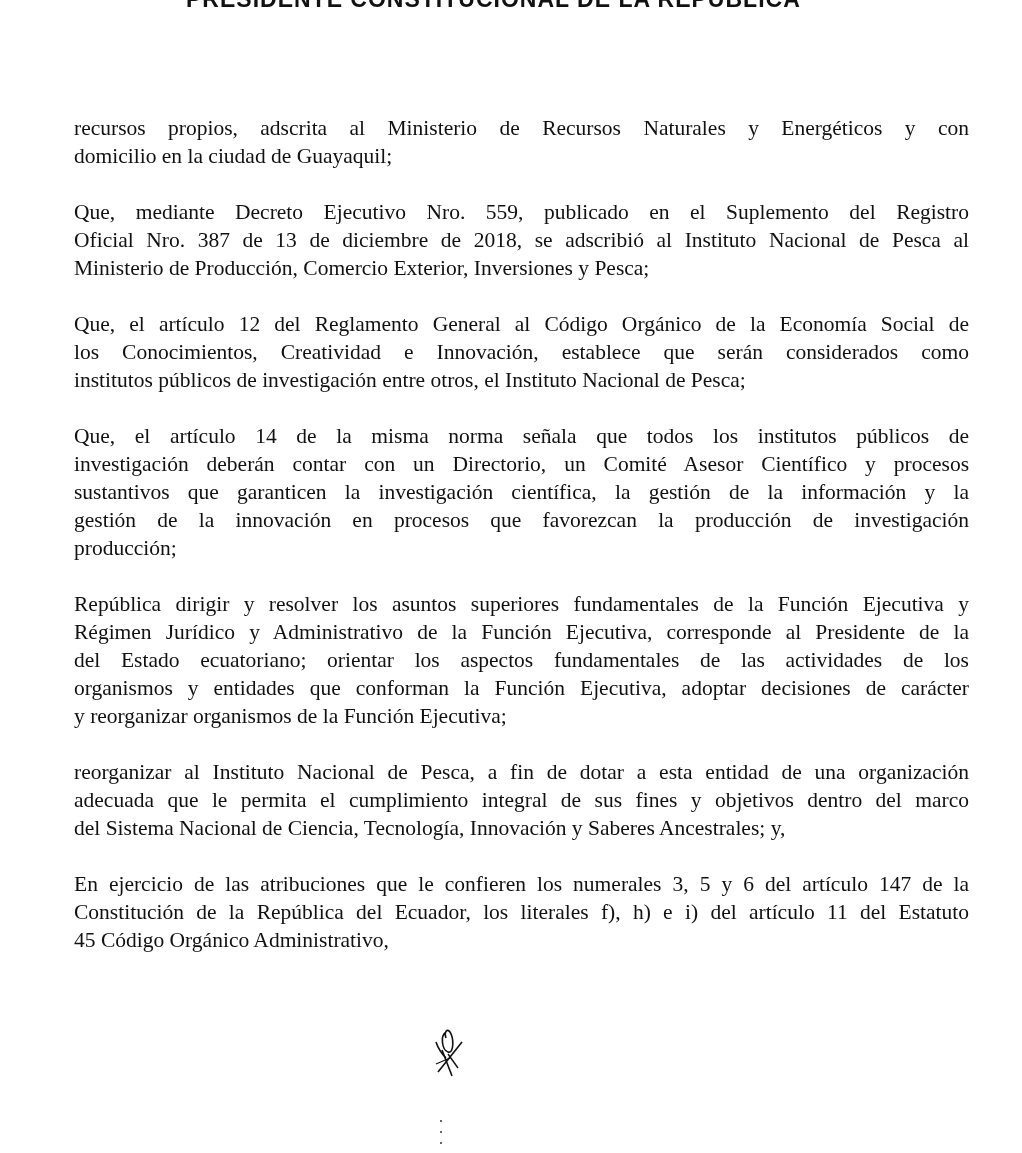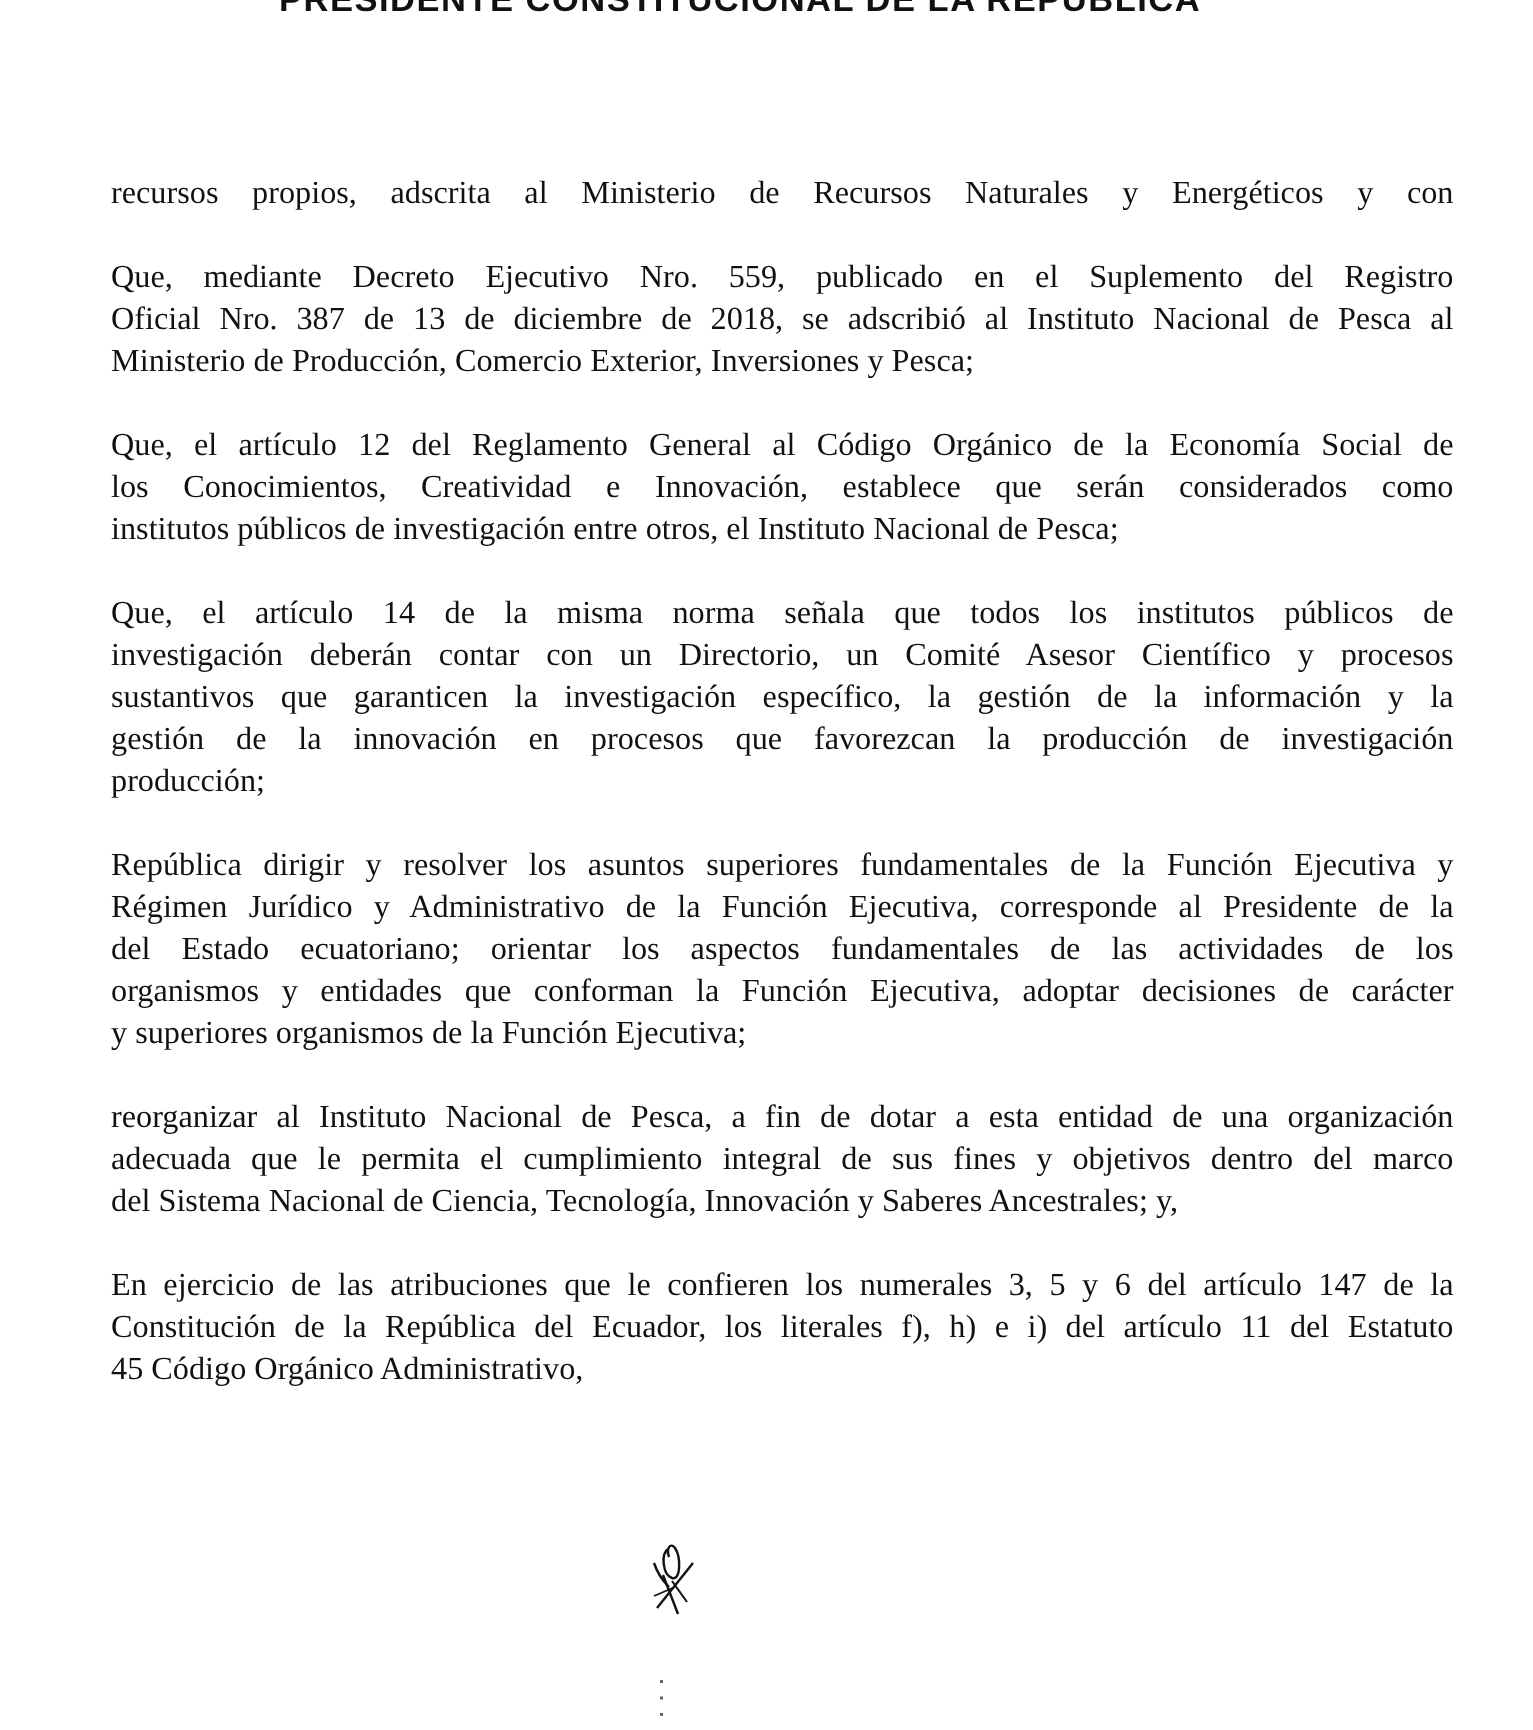--- a/index.html
+++ b/index.html
@@ -19,48 +19,49 @@
 </style>
 </head>
 <body>
 
 <div class="header">PRESIDENTE CONSTITUCIONAL DE LA REPÚBLICA</div>
 
 <div class="page">
 
   <div class="para">
     <span class="line">recursos propios, adscrita al Ministerio de Recursos Naturales y Energéticos y con</span>
+    <span class="line last">domicilio en la ciudad de Guayaquil;</span>
   </div>
 
   <div class="para">
     <span class="line">Que, mediante Decreto Ejecutivo Nro. 559, publicado en el Suplemento del Registro</span>
     <span class="line">Oficial Nro. 387 de 13 de diciembre de 2018, se adscribió al Instituto Nacional de Pesca al</span>
     <span class="line last">Ministerio de Producción, Comercio Exterior, Inversiones y Pesca;</span>
   </div>
 
   <div class="para">
     <span class="line">Que, el artículo 12 del Reglamento General al Código Orgánico de la Economía Social de</span>
     <span class="line">los Conocimientos, Creatividad e Innovación, establece que serán considerados como</span>
     <span class="line last">institutos públicos de investigación entre otros, el Instituto Nacional de Pesca;</span>
   </div>
 
   <div class="para">
     <span class="line">Que, el artículo 14 de la misma norma señala que todos los institutos públicos de</span>
     <span class="line">investigación deberán contar con un Directorio, un Comité Asesor Científico y procesos</span>
-    <span class="line">sustantivos que garanticen la investigación específico, la gestión de la información y la</span>
+    <span class="line">sustantivos que garanticen la investigación científica, la gestión de la información y la</span>
     <span class="line">gestión de la innovación en procesos que favorezcan la producción de investigación</span>
     <span class="line last">producción;</span>
   </div>
 
   <div class="para">
     <span class="line">República dirigir y resolver los asuntos superiores fundamentales de la Función Ejecutiva y</span>
     <span class="line">Régimen Jurídico y Administrativo de la Función Ejecutiva, corresponde al Presidente de la</span>
     <span class="line">del Estado ecuatoriano; orientar los aspectos fundamentales de las actividades de los</span>
     <span class="line">organismos y entidades que conforman la Función Ejecutiva, adoptar decisiones de carácter</span>
-    <span class="line last">y superiores organismos de la Función Ejecutiva;</span>
+    <span class="line last">y reorganizar organismos de la Función Ejecutiva;</span>
   </div>
 
   <div class="para">
     <span class="line">reorganizar al Instituto Nacional de Pesca, a fin de dotar a esta entidad de una organización</span>
     <span class="line">adecuada que le permita el cumplimiento integral de sus fines y objetivos dentro del marco</span>
     <span class="line last">del Sistema Nacional de Ciencia, Tecnología, Innovación y Saberes Ancestrales; y,</span>
   </div>
 
   <div class="para">
     <span class="line">En ejercicio de las atribuciones que le confieren los numerales 3, 5 y 6 del artículo 147 de la</span>

